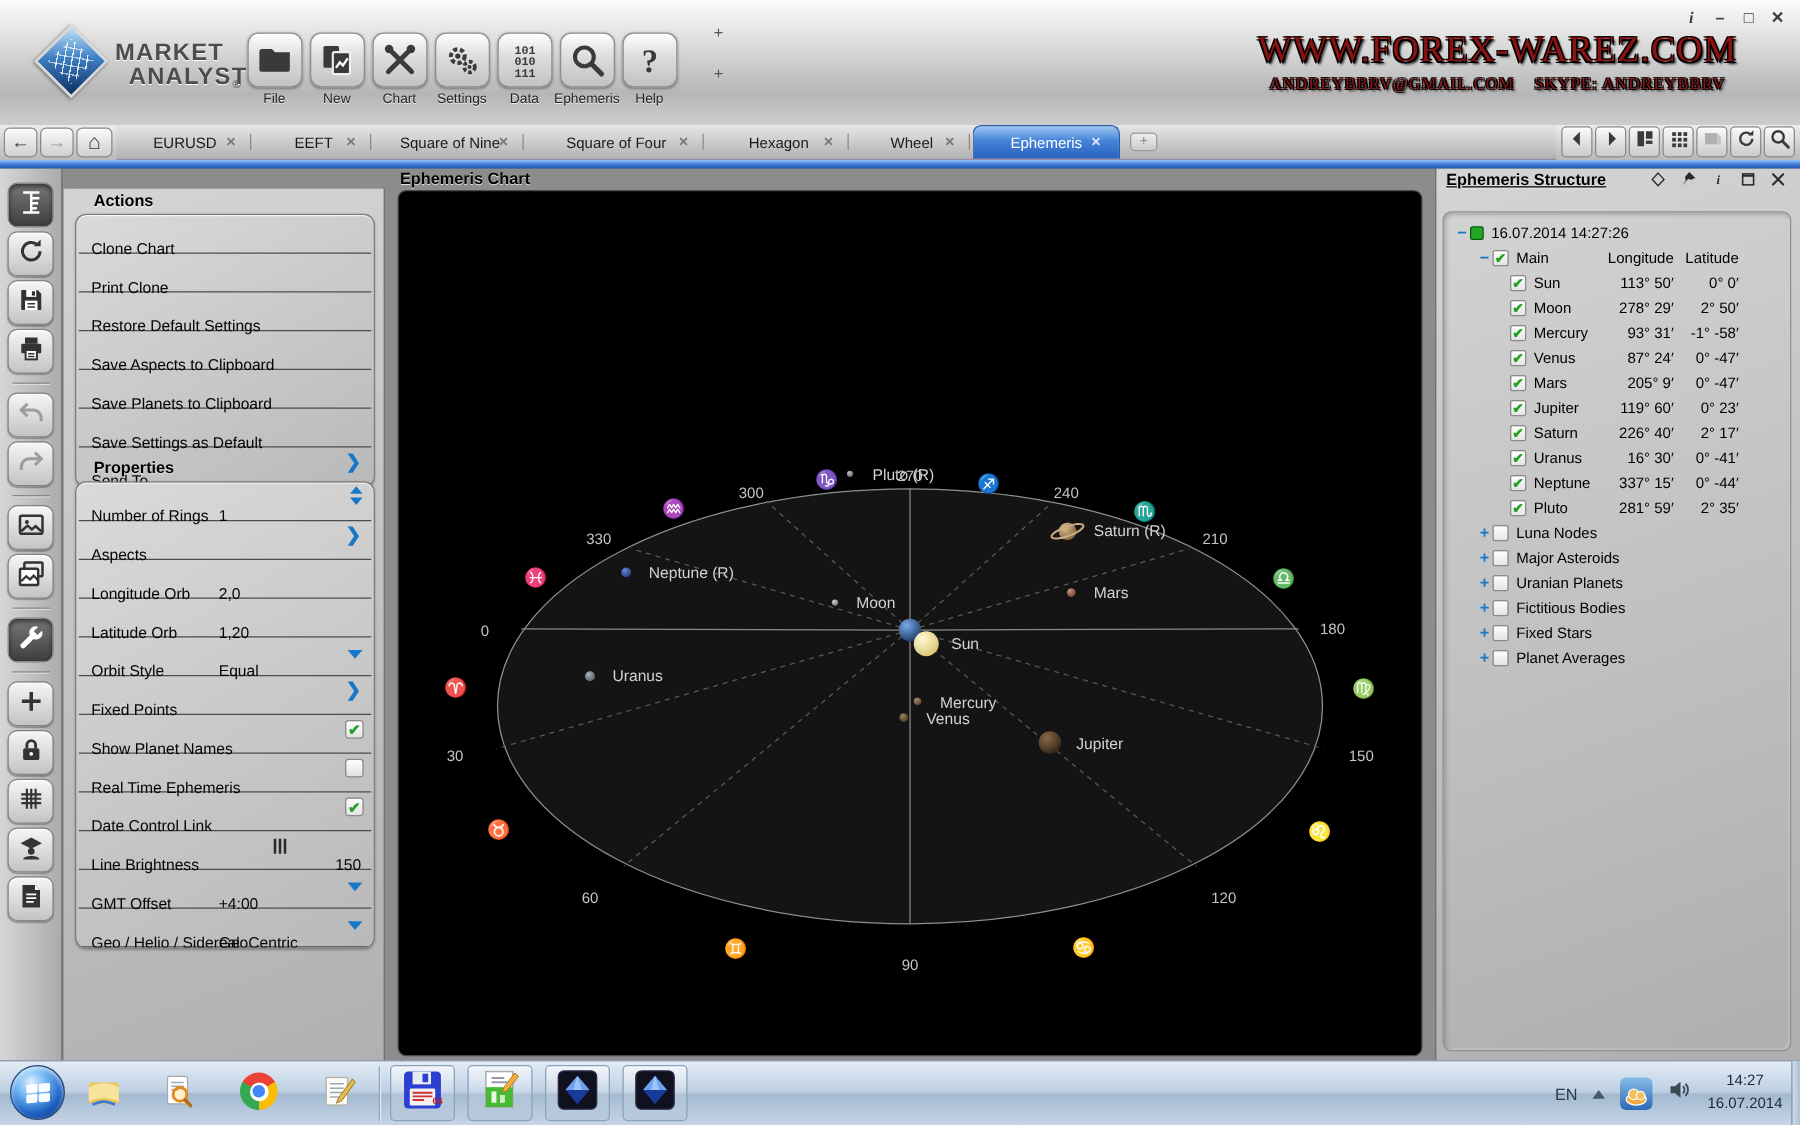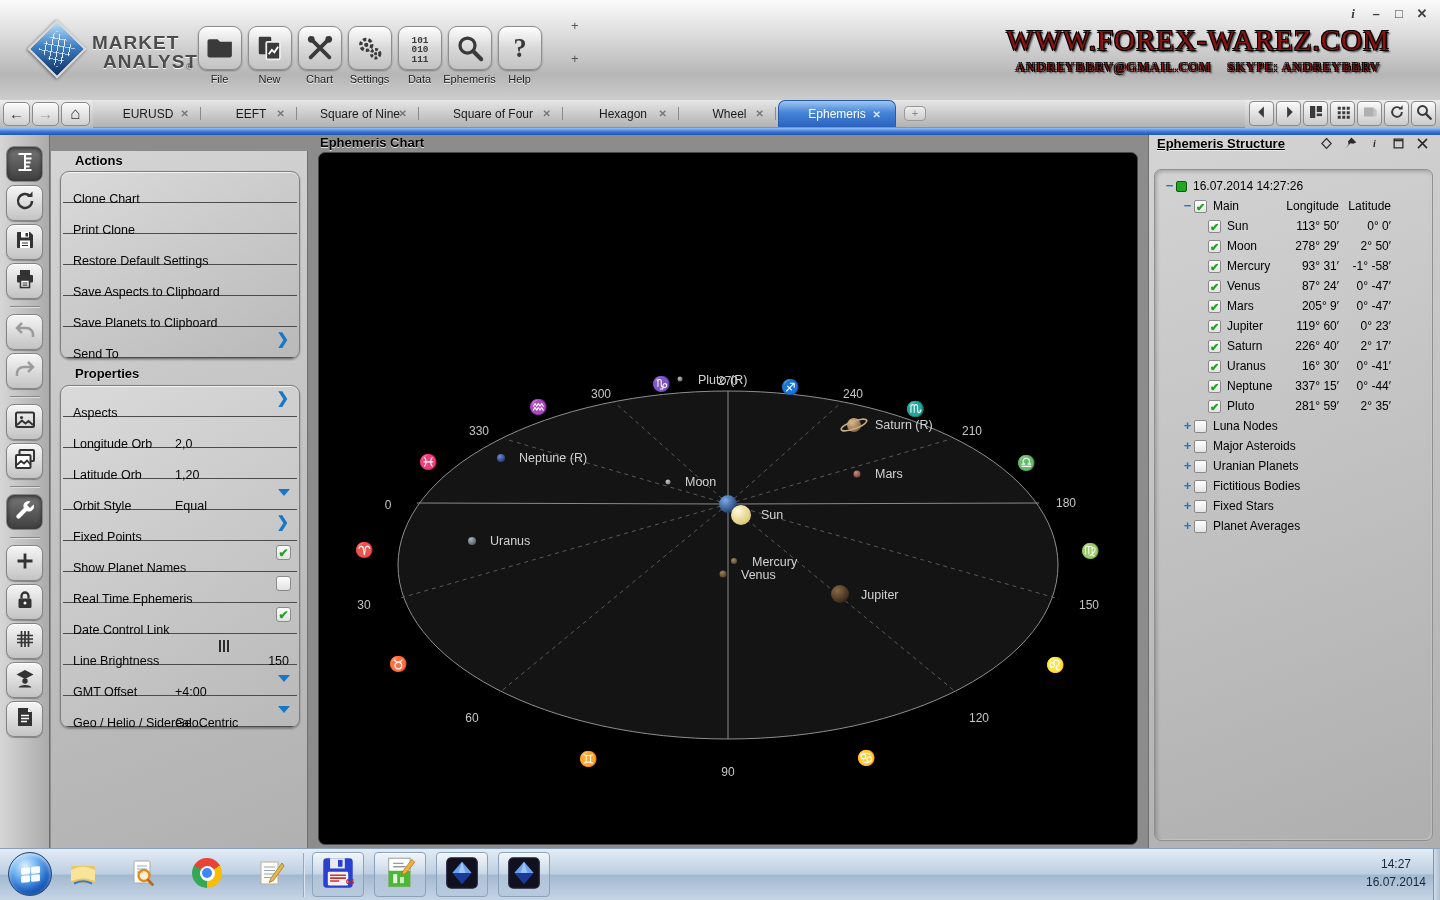--- a/index.html
+++ b/index.html
@@ -457,24 +457,29 @@
       </div>
 
     <div id="toolpanel" class="abs">
       <div class="abs paneltitle" style="left:24px;top:2px;">Actions</div>
       <div id="actions-box" class="metalbox" style="top:20px;">
           <div class="arow"><span>Clone Chart</span></div>
           <div class="arow"><span>Print Clone</span></div>
           <div class="arow"><span>Restore Default Settings</span></div>
           <div class="arow"><span>Save Aspects to Clipboard</span></div>
           <div class="arow"><span>Save Planets to Clipboard</span></div>
+          <div class="arow"><span>Save Settings as Default</span></div>
           <div class="arow"><span>Send To</span><span class="arrow-r">❯</span></div>
         </div>
       <div class="abs paneltitle" style="left:24px;top:215px;">Properties</div>
       <div id="props-box" class="metalbox" style="top:234px;">
+          <div class="arow"><span>Number of Rings</span><span class="val">1</span><span class="spin">
+              <i class="up"></i>
+              <i class="dn"></i>
+            </span></div>
           <div class="arow"><span>Aspects</span><span class="arrow-r">❯</span></div>
           <div class="arow"><span>Longitude Orb</span><span class="val">2,0</span></div>
           <div class="arow"><span>Latitude Orb</span><span class="val">1,20</span></div>
           <div class="arow"><span>Orbit Style</span><span class="val">Equal</span><span class="chev"></span></div>
           <div class="arow"><span>Fixed Points</span><span class="arrow-r">❯</span></div>
           <div class="arow"><span>Show Planet Names</span><span class="cbx">✔</span></div>
           <div class="arow"><span>Real Time Ephemeris</span><span class="cbx"></span></div>
           <div class="arow"><span>Date Control Link</span><span class="cbx">✔</span></div>
           <div class="arow"><span>Line Brightness</span><span class="sliderbars">
               <i></i>
@@ -791,19 +796,34 @@
         </div>
         <div class="appbtn abs" style="left: 498px;">
           <span><svg width="34" height="34" viewBox="0 0 30 30" xmlns="http://www.w3.org/2000/svg">
               <rect x="1.5" y="1.5" width="27" height="27" rx="4" fill="#10101e" stroke="#2a2a44"></rect>
               <path d="M15 5l8.5 10L15 25 6.5 15z" fill="#1a3a9a"></path>
               <path d="M15 5l8.5 10H6.5z" fill="#6da2ec"></path>
               <path d="M15 5l3 10h-6z" fill="#9cc4f8"></path>
             </svg></span>
         </div>
       </div>
+    <div id="tray" class="abs">
+      <span class="lang">EN</span>
+      <span class="uparrow"></span>
+      <span id="cloudicon">
+          <svg width="22" height="22" viewBox="0 0 22 22" xmlns="http://www.w3.org/2000/svg">
+            <ellipse cx="11" cy="15.5" rx="8" ry="4.5" fill="#f2a93b" stroke="#fff" stroke-width="1"></ellipse>
+            <circle cx="9" cy="11.5" r="4.2" fill="#f6bf5e" stroke="#fff" stroke-width="1"></circle>
+            <circle cx="14.5" cy="12.5" r="3.4" fill="#f6bf5e" stroke="#fff" stroke-width="1"></circle>
+          </svg>
+        </span>
+      <span id="speaker"><svg width="24" height="24" viewBox="0 0 30 30" xmlns="http://www.w3.org/2000/svg">
+            <path d="M3 10v7h4.5L13 21.5V5.5L7.5 10z" fill="#3c4a58"></path>
+            <path d="M15.5 10a5 5 0 0 1 0 7M18 7.5a8.5 8.5 0 0 1 0 12" fill="none" stroke="#3c4a58" stroke-width="2"></path>
+          </svg></span>
+    </div>
     <div id="clock" class="abs">
       <div>14:27</div>
       <div>16.07.2014</div>
     </div>
     <div id="showdesk" class="abs"></div>
   </div>
 </div>
 
 </body></html>

